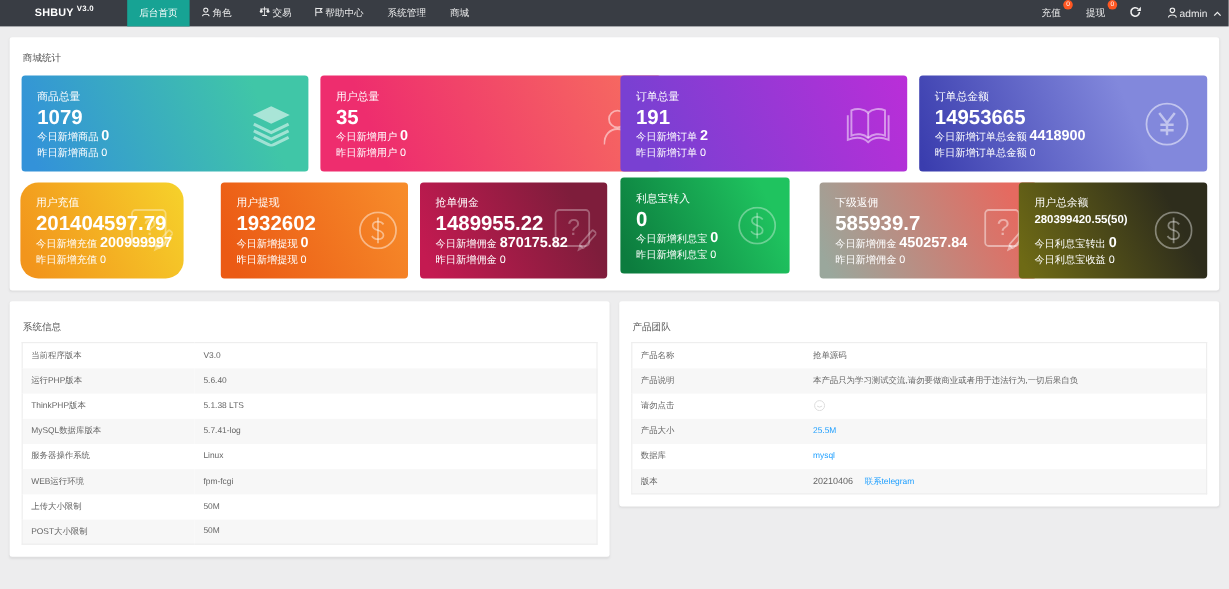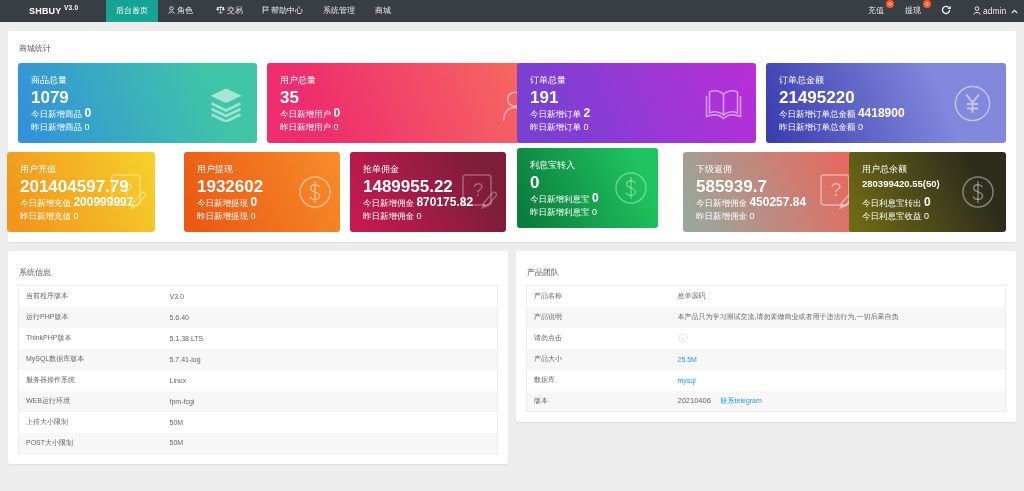--- a/index.html
+++ b/index.html
@@ -121,30 +121,30 @@
   <div class="l4">昨日新增订单 <span>0</span></div>
   <svg style="right:14px; top:26px;" width="37" height="31" viewBox="0 0 37 31" fill="none" stroke="rgba(255,255,255,0.5)" stroke-width="1.6">
     <path d="M18.5 5 C15 1.5 9 1 4.5 3 V24 C9 22 15 22.5 18.5 26 C22 22.5 28 22 32.5 24 V3 C28 1 22 1.5 18.5 5 Z"></path>
     <path d="M18.5 5 V26"></path>
     <path d="M1.5 7 V27.5 C8 25 14.5 25.5 18.5 29.5 C22.5 25.5 29 25 35.5 27.5 V7"></path>
   </svg>
 </div>
 
 <div class="card" style="left:766px; top:63px; width:240px; background:linear-gradient(68deg,#3a3dae 2%,#8288dc 72%);">
   <div class="t1">订单总金额</div>
-  <div class="num">21495220</div>
+  <div class="num">14953665</div>
   <div class="l3">今日新增订单总金额 <b>4418900</b></div>
   <div class="l4">昨日新增订单总金额 <span>0</span></div>
   <svg style="right:15px; top:22px;" width="37" height="37" viewBox="0 0 40 40" fill="none" stroke="rgba(255,255,255,0.5)">
     <circle cx="20" cy="20" r="18.5" stroke-width="1.6"></circle>
     <path d="M13 10 L20 19 L27 10 M20 19 V30 M14 20.5 H26 M14 25.5 H26" stroke-width="2.2"></path>
   </svg>
 </div>
 
-<div class="card" style="left:7px; top:152px; width:148px; background:linear-gradient(64deg,#f2951c 8%,#f6d22b 100%);">
+<div class="card" style="left:17px; top:152px; width:136px; background:linear-gradient(64deg,#f2951c 8%,#f6d22b 100%);border-radius:15px;">
   <div class="t1">用户充值</div>
   <div class="num">201404597.79</div>
   <div class="l3">今日新增充值 <b>200999997</b></div>
   <div class="l4">昨日新增充值 <span>0</span></div>
   <svg style="right:9px; top:22px;" width="36" height="36" viewBox="0 0 36 36" fill="none" stroke="rgba(255,255,255,0.35)" stroke-width="1.5">
     <rect x="2" y="1" width="28" height="30" rx="3"></rect>
     <text x="17" y="21.5" font-size="19" fill="rgba(255,255,255,0.35)" stroke="none" text-anchor="middle">?</text>
     <g transform="rotate(41.3 20 35.5)">
       <path d="M20 35.5 L17.8 30 L22.2 30 Z" fill="rgba(255,255,255,0.35)" stroke="none"></path>
       <rect x="17.8" y="13.5" width="4.4" height="16.5" rx="0.8"></rect>

